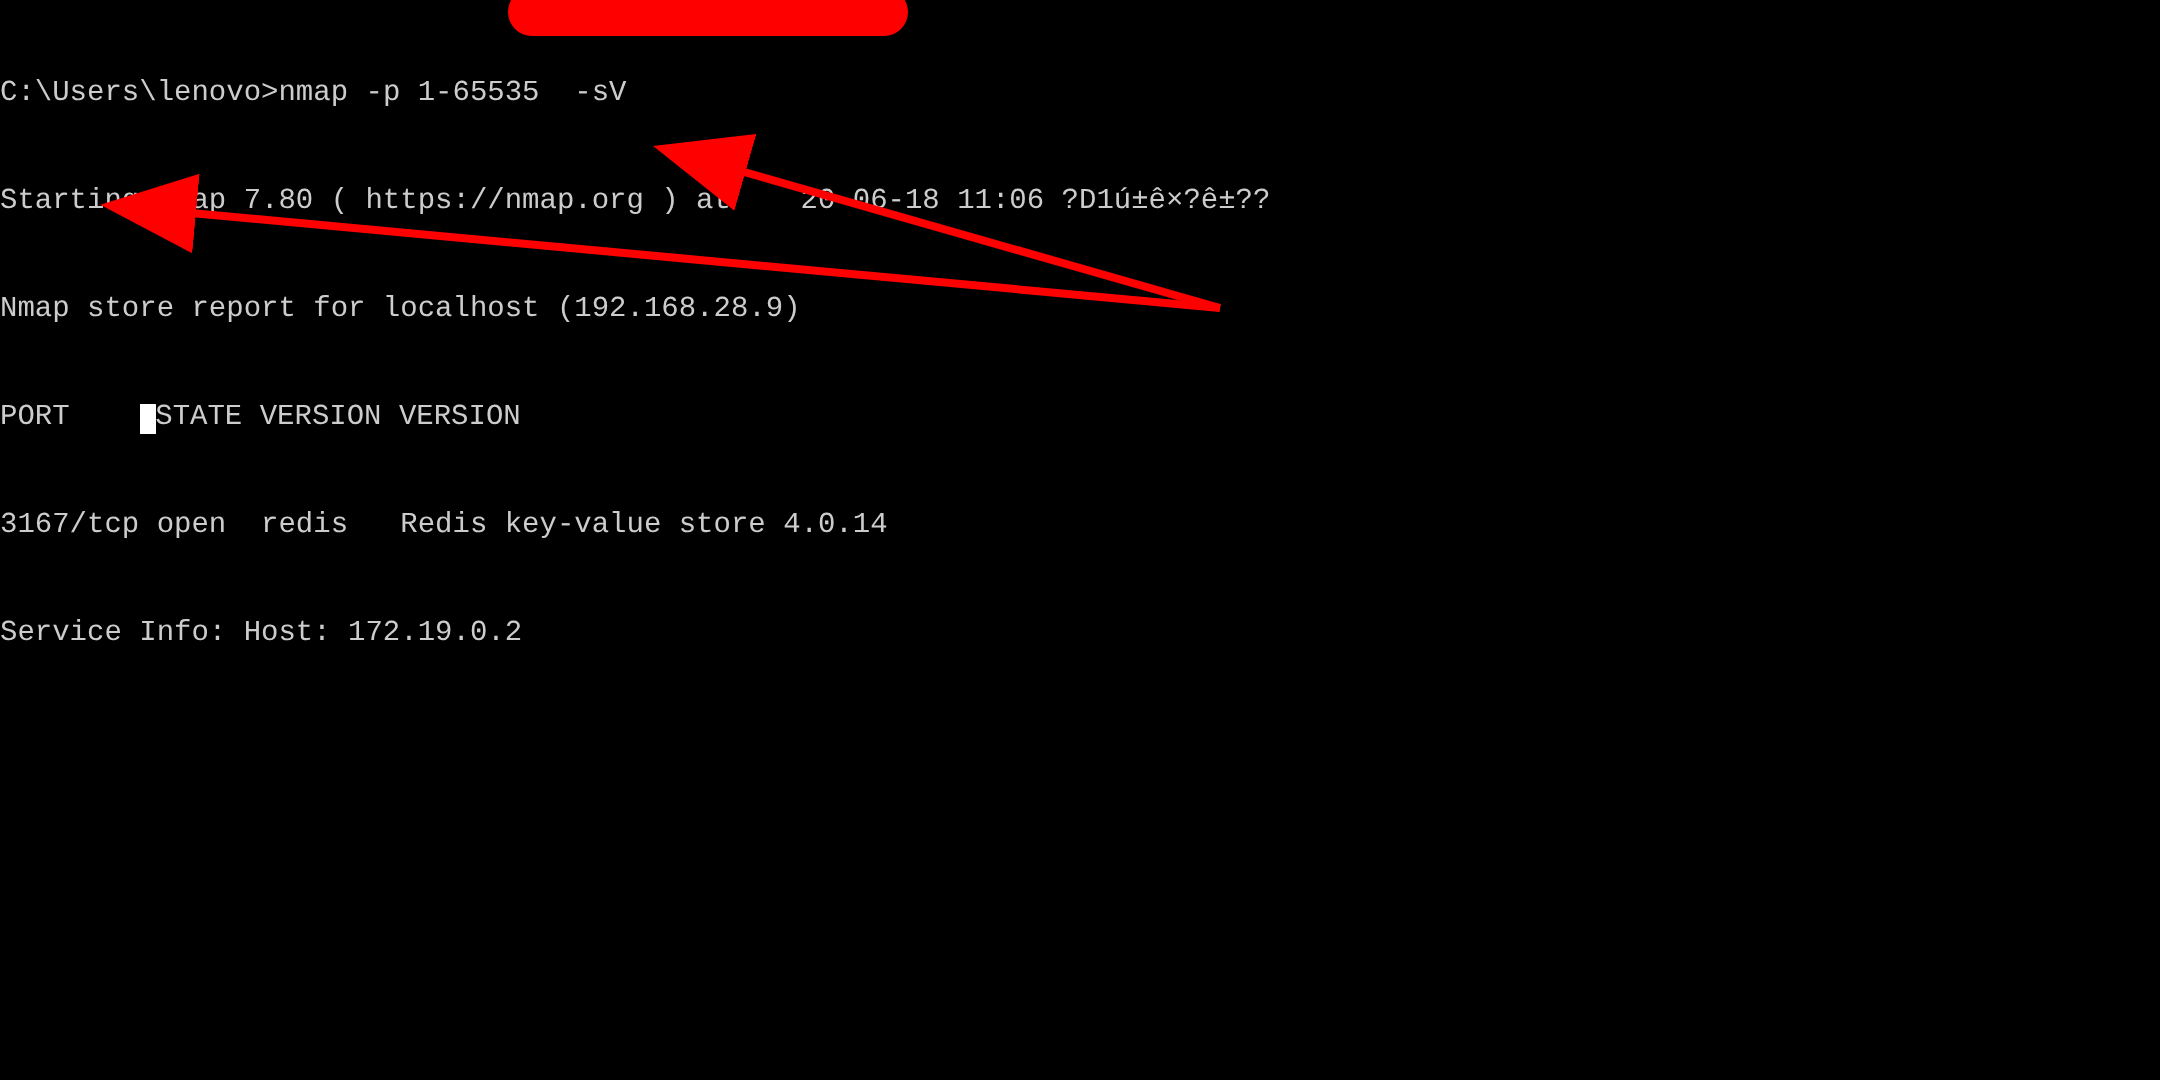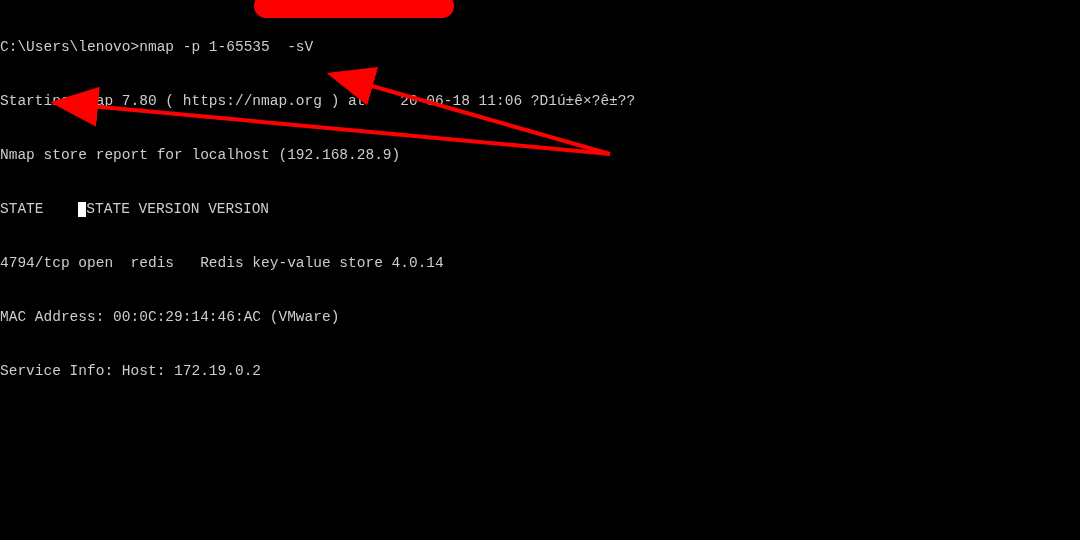--- a/index.html
+++ b/index.html
@@ -58,23 +58,22 @@
       pointer-events: none;
     }
   </style>
 </head>
 <body>
 
 <div class="terminal">
   <div class="line"><span>C:\Users\lenovo&gt;</span><span>nmap -p 1-65535  -sV</span></div>
   <div class="line">Starting Nmap 7.80 ( https://nmap.org ) at    20-06-18 11:06 ?D1ú±ê×?ê±??</div>
   <div class="line">Nmap store report for localhost (192.168.28.9)</div>
-  <div class="line"><span>STATE    </span><span class="cursor-block"></span><span>STATE VERSION VERSION</span></div>
-  <div class="line">4794/tcp open  redis   Redis key-value store 4.0.14</div>
-  <div class="line">MAC Address: 00:0C:29:14:46:AC (VMware)</div>
+  <div class="line"><span>PORT    </span><span class="cursor-block"></span><span>STATE VERSION VERSION</span></div>
+  <div class="line">3167/tcp open  redis   Redis key-value store 4.0.14</div>
   <div class="line">Service Info: Host: 172.19.0.2</div>
   <div class="line"></div>
   
   
   <div class="line"></div>
   
 </div>
 
 <div class="redact-bar redact1"></div>
 

